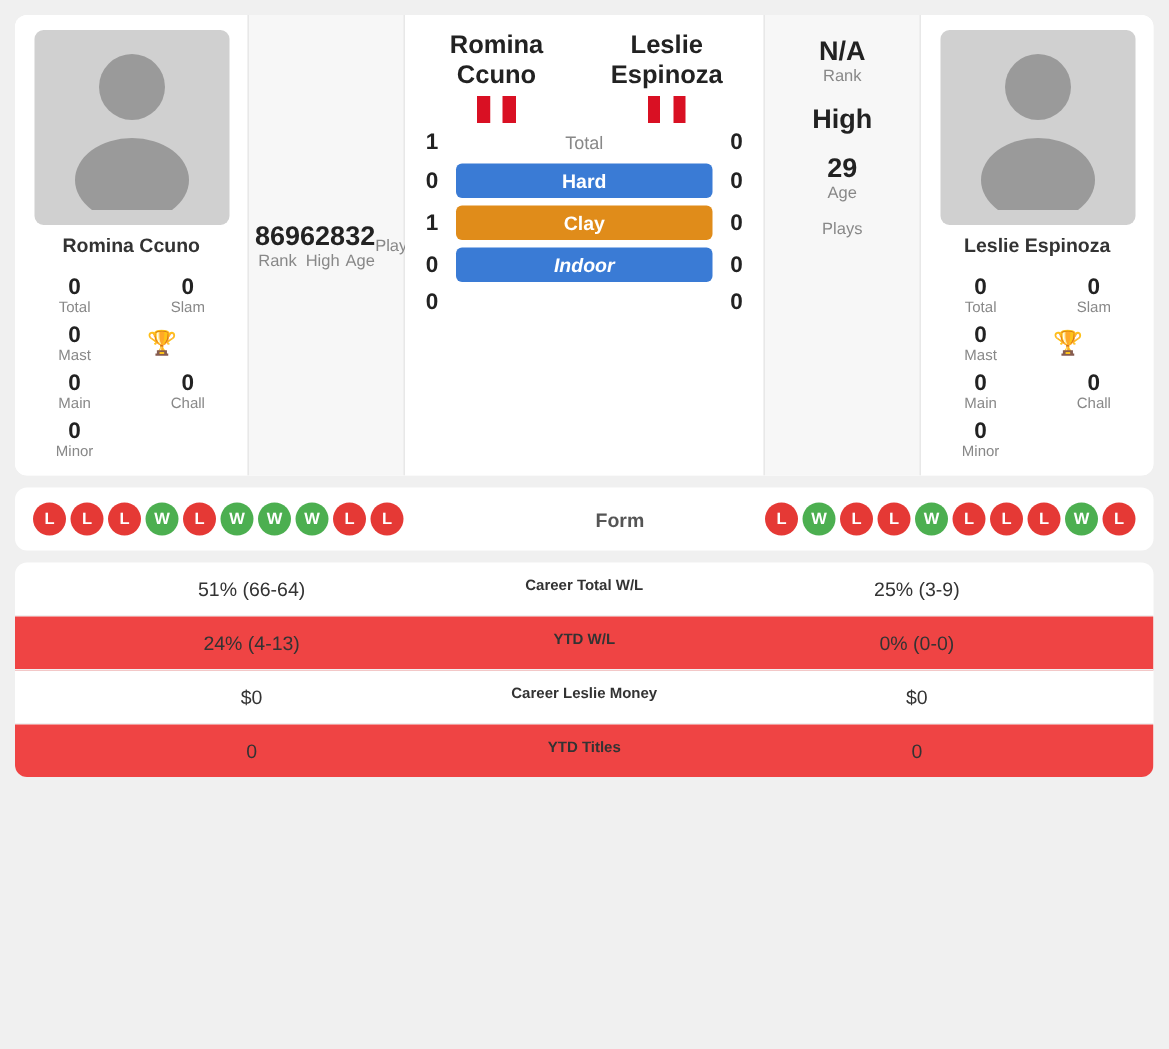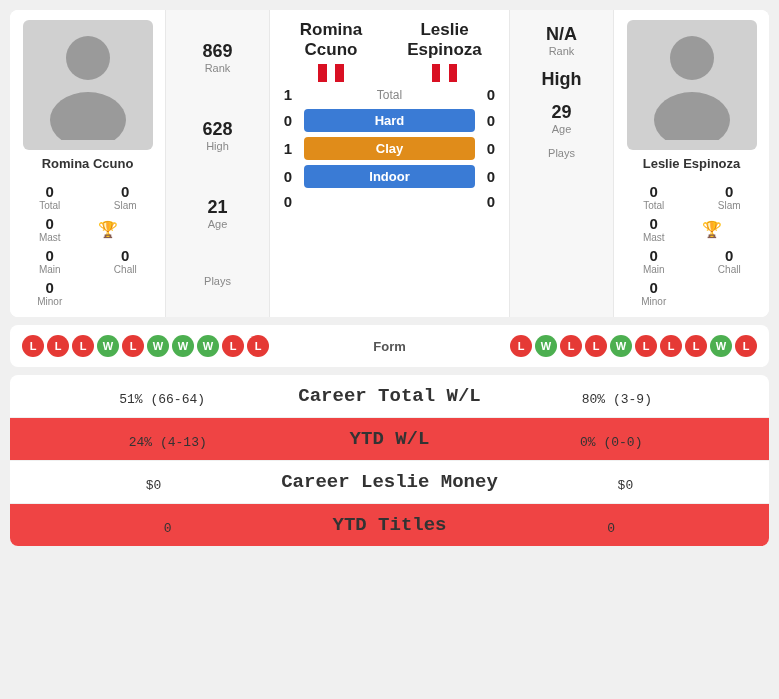--- a/index.html
+++ b/index.html
@@ -94,21 +94,21 @@
     .trophy-icon {
       color: #c8a800;
       font-size: 16px;
     }
 
     
     .player-mid-stats {
       width: 105px;
       flex-shrink: 0;
       display: flex;
-      flex-direction: column;
+      flex-direction: row;
       align-items: center;
       justify-content: space-around;
       background: #f7f7f7;
       padding: 8px 4px;
       border-left: 1px solid #e8e8e8;
       border-right: 1px solid #e8e8e8;
     }
 
     .mid-stat-block {
       display: flex;
@@ -193,21 +193,21 @@
       font-size: 13px;
       border-radius: 4px;
       padding: 4px 18px;
       text-align: center;
       flex: 1;
       margin: 0 4px;
     }
 
     .court-badge.hard { background: #3a7bd5; }
     .court-badge.clay { background: #e08c1a; }
-    .court-badge.indoor { background: #3a7bd5; }
+    .court-badge.indoor { background: #3a7bd5; font-style: italic; }
     .court-badge.grass { background: #4caf50; }
 
     
     .player-mid-stats-right {
       width: 105px;
       flex-shrink: 0;
       display: flex;
       flex-direction: column;
       align-items: center;
       justify-content: flex-start;
@@ -245,52 +245,51 @@
       font-weight: 700;
       color: #fff;
     }
     .form-badge.w { background: #4caf50; }
     .form-badge.l { background: #e53935; }
 
     .form-label {
       font-size: 13px;
       color: #555;
       font-weight: 600;
-      text-align: center;
+      text-align: right;
       min-width: 80px;
     }
 
     
     .stats-rows {
       background: #fff;
       border-radius: 8px;
       overflow: hidden;
     }
 
     .stats-row {
       display: flex;
-      align-items: flex-end;
+      align-items: flex-start;
       border-bottom: 1px solid #f0f0f0;
       padding: 10px 16px;
-      font-family: Liberation Mono, monospace;
     }
 
     .stats-row:last-child { border-bottom: none; }
 
     .stats-row-left {
       flex: 1;
       text-align: center;
       font-size: 13px;
       color: #333;
     }
 
     .stats-row-center {
       min-width: 160px;
       text-align: center;
-      font-size: 19px;
+      font-size: 10px;
       font-weight: 700;
       color: #333;
     }
 
     .stats-row-right {
       flex: 1;
       text-align: center;
       font-size: 13px;
       color: #333;
     }
@@ -355,21 +354,21 @@
     <div class="player-mid-stats">
       <div class="mid-stat-block">
         <span class="mid-stat-value">869</span>
         <span class="mid-stat-label">Rank</span>
       </div>
       <div class="mid-stat-block">
         <span class="mid-stat-value">628</span>
         <span class="mid-stat-label">High</span>
       </div>
       <div class="mid-stat-block">
-        <span class="mid-stat-value">21</span>
+        <span class="mid-stat-value">32</span>
         <span class="mid-stat-label">Age</span>
       </div>
       <div class="mid-stat-block">
         <span class="mid-stat-label">Plays</span>
       </div>
     </div>
 
     <div class="center-section">
       <div style="display:flex; width:100%; justify-content:space-around; margin-bottom:4px;">
         <div style="text-align:center;">
@@ -503,21 +502,21 @@
         <div class="form-badge l">L</div>
         <div class="form-badge w">W</div>
         <div class="form-badge l">L</div>
       </div>
   </div>
 
   <div class="stats-rows" id="stats-rows-container">
       <div class="stats-row">
     <div class="stats-row-left">51% (66-64)</div>
     <div class="stats-row-center">Career Total W/L</div>
-    <div class="stats-row-right">80% (3-9)</div>
+    <div class="stats-row-right">25% (3-9)</div>
   </div>
       <div class="stats-row stats-row-alt">
     <div class="stats-row-left">24% (4-13)</div>
     <div class="stats-row-center">YTD W/L</div>
     <div class="stats-row-right">0% (0-0)</div>
   </div>
       <div class="stats-row">
     <div class="stats-row-left">$0</div>
     <div class="stats-row-center">Career Leslie Money</div>
     <div class="stats-row-right">$0</div>

